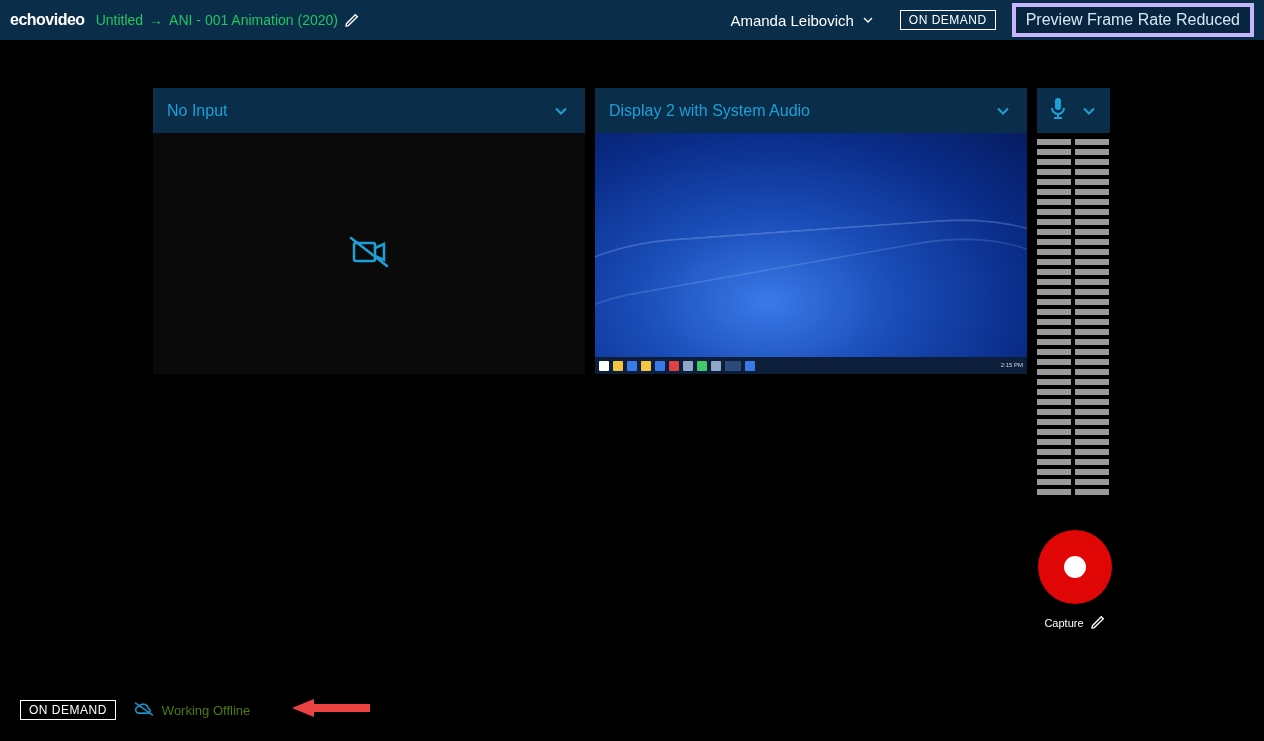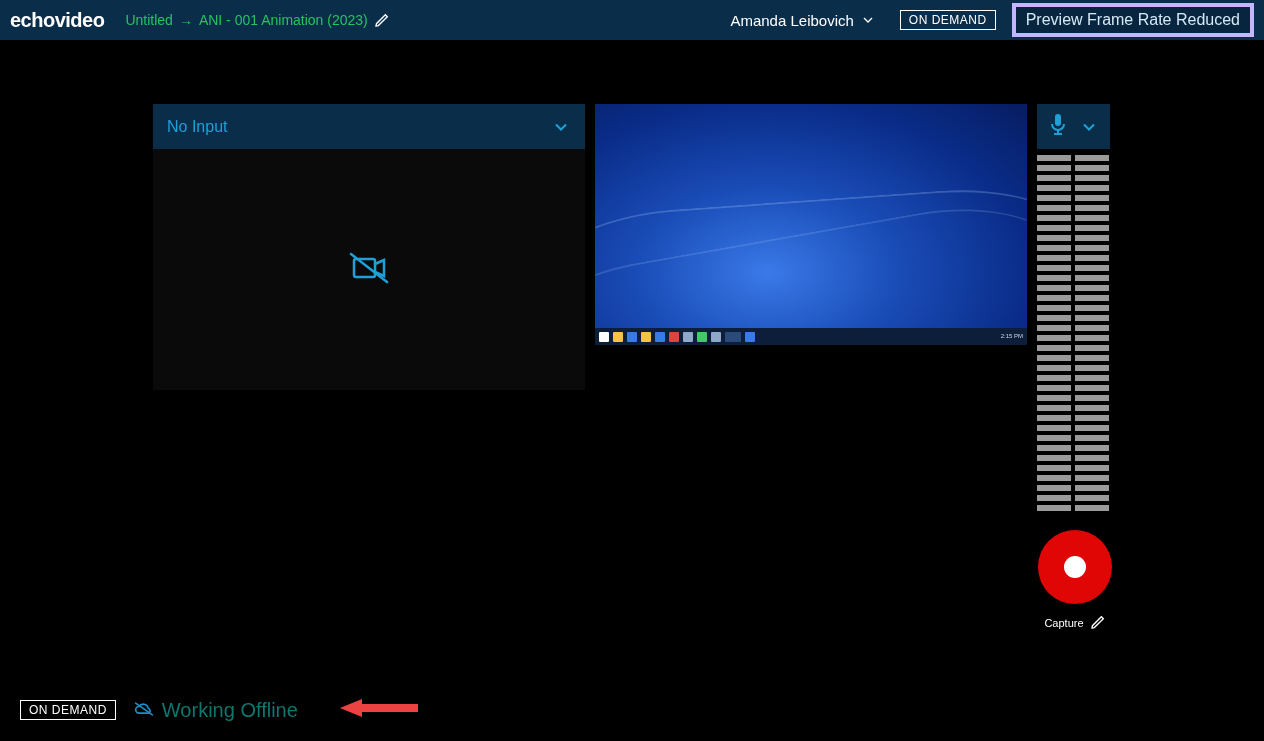--- a/index.html
+++ b/index.html
@@ -14,25 +14,25 @@
   }
   .topbar {
     height: 40px;
     background: #0a2d4a;
     display: flex;
     align-items: center;
     padding: 0 10px;
     gap: 10px;
   }
   .logo {
-    font-size: 20px;
+    font-size: 16px;
     font-weight: 700;
     letter-spacing: -0.5px;
     color: #fff;
-    margin-right: 11px;
+    margin-right: 1px;
   }
   .title-path {
     font-size: 14px;
     color: #22c55e;
     display: flex;
     align-items: center;
     gap: 6px;
   }
   .pencil-icon svg { display:block; }
   .spacer { flex: 1; }
@@ -60,21 +60,20 @@
     color: #d5e8f5;
     background: #07253e;
   }
   .main {
     position: absolute;
     top: 88px;
     left: 153px;
     display: flex;
     gap: 10px;
     align-items: flex-start;
-    margin-top: 16px;
   }
   .panel {
     width: 432px;
     background: #0a2d4a;
   }
   .panel-header {
     height: 45px;
     background: #0a2d4a;
     display: flex;
     align-items: center;
@@ -162,40 +161,40 @@
     align-items:center;
     gap: 18px;
   }
   .footer .badge2 {
     border:1px solid #fff;
     padding: 2px 8px;
     font-size: 12px;
     letter-spacing:0.5px;
   }
   .offline {
-    color:#0f766e;
-    font-size:20px;
+    color:#4d7c0f;
+    font-size:13px;
     display:flex;
     align-items:center;
     gap:8px;
   }
   .arrow {
     margin-left: 24px;
   }
   .chev { display:inline-flex; }
 </style>
 </head>
 <body>
 
 <div class="topbar">
   <div class="logo">echovideo</div>
   <div class="title-path">
     <span>Untitled</span>
     <span>→</span>
-    <span>ANI - 001 Animation (2023)</span>
+    <span>ANI - 001 Animation (2020)</span>
     <span class="pencil-icon">
       <svg width="16" height="16" viewBox="0 0 24 24" fill="none" stroke="#fff" stroke-width="2">
           <path d="M3 21l3.5-.7L20 7l-3-3L3.7 17.5 3 21z"></path>
         </svg>
     </span>
   </div>
   <div class="spacer"></div>
   <div class="user">
     <span>Amanda Leibovich</span>
     <span class="chev">
@@ -224,20 +223,28 @@
         <svg width="44" height="36" viewBox="0 0 44 36" fill="none" stroke="#1ea0d6" stroke-width="2.5" stroke-linecap="round">
           <rect x="7" y="9" width="21" height="18" rx="2"></rect>
           <path d="M28 14 L37 10 L37 26 L28 22"></path>
           <line x1="4" y1="4" x2="40" y2="32"></line>
         </svg>
       </span>
     </div>
   </div>
 
   <div class="panel">
+    <div class="panel-header">
+      <span>Display 2 with System Audio</span>
+      <span class="chev">
+        <svg width="20" height="20" viewBox="0 0 24 24" fill="none" stroke="#1ea0d6" stroke-width="2.5">
+            <polyline points="6 9 12 15 18 9"></polyline>
+          </svg>
+      </span>
+    </div>
     <div class="panel-body-blue">
       <div class="wave1"></div>
       <div class="wave2"></div>
       <div class="taskbar">
         <div class="tb-icon" style="background:#fff"></div>
         <div class="tb-icon" style="background:#f5c542"></div>
         <div class="tb-icon" style="background:#3a7ae8"></div>
         <div class="tb-icon" style="background:#f5c542"></div>
         <div class="tb-icon" style="background:#3a7ae8"></div>
         <div class="tb-icon" style="background:#e04242"></div>

